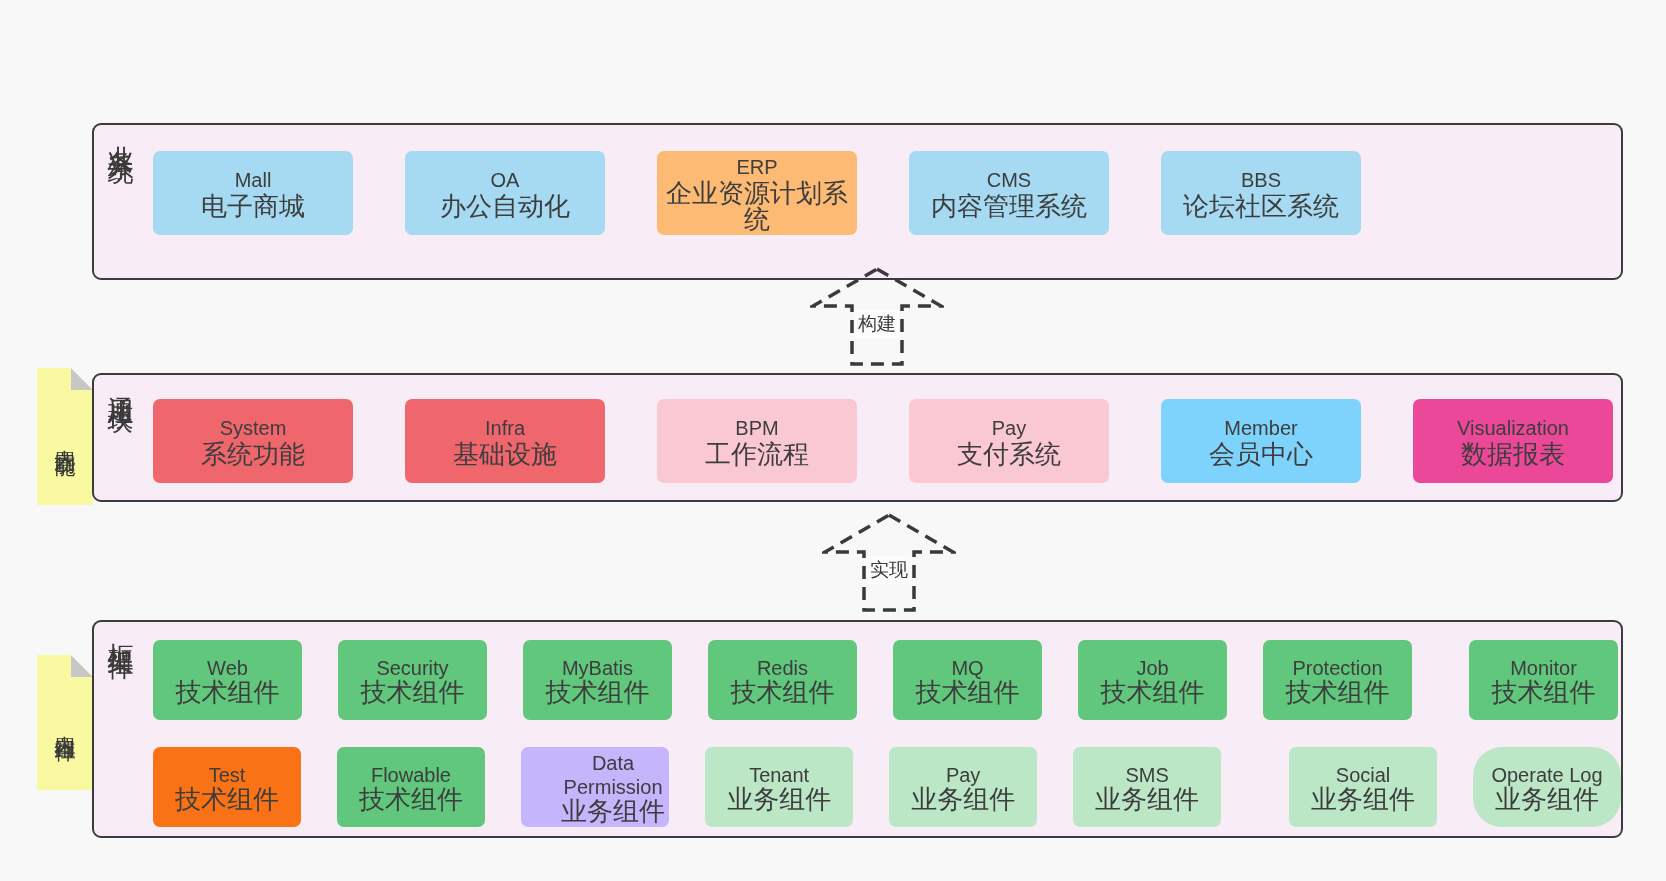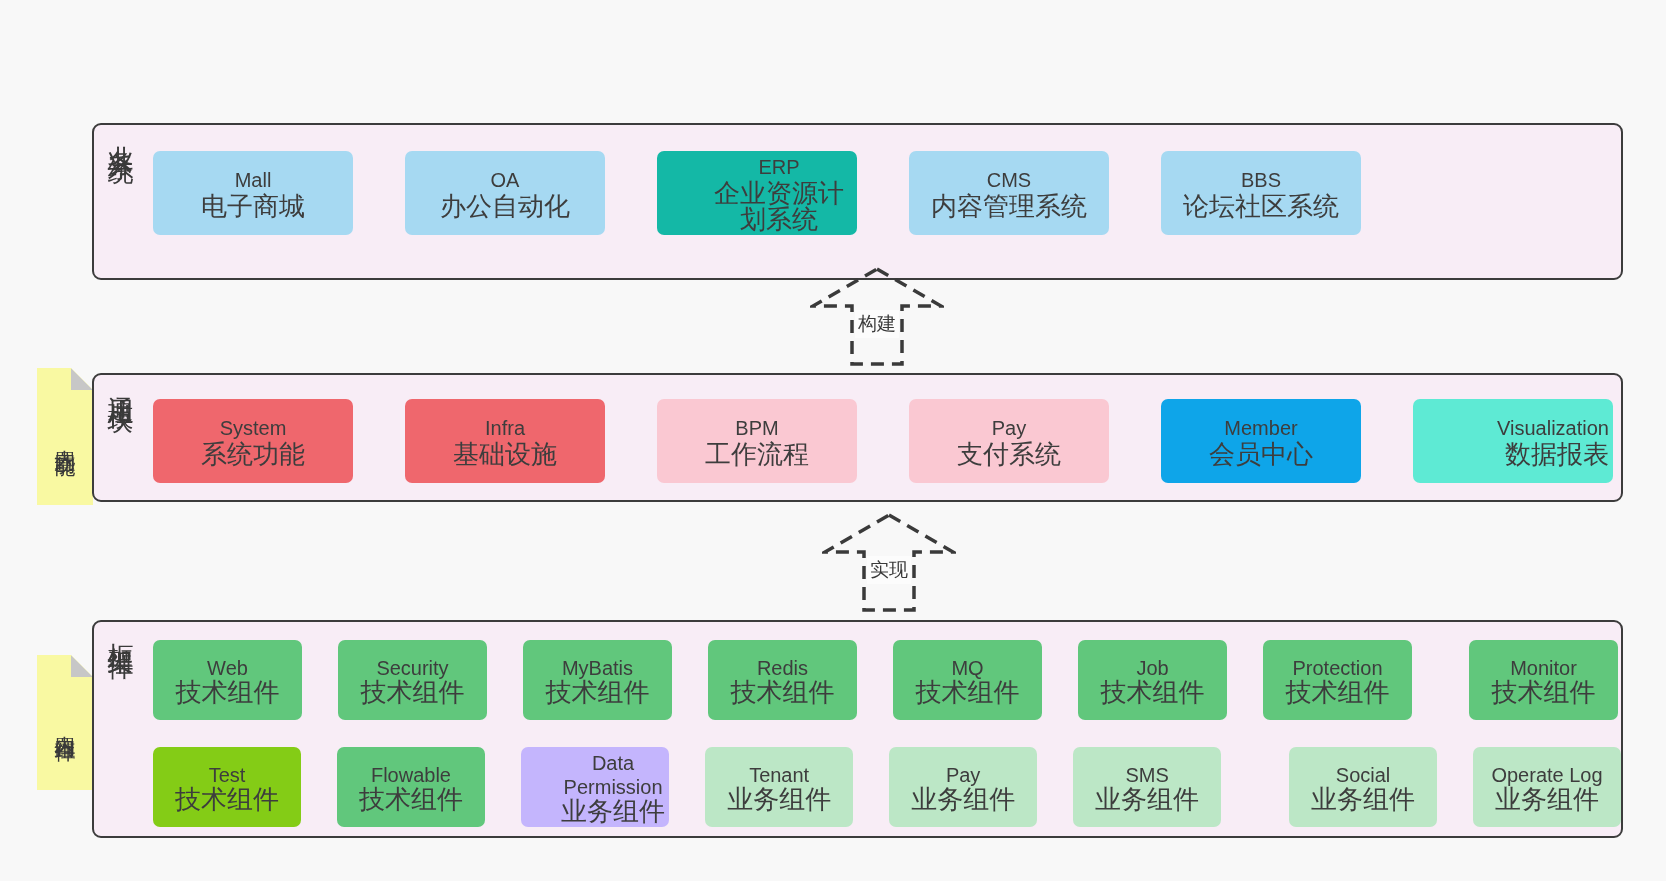--- a/index.html
+++ b/index.html
@@ -63,21 +63,21 @@
     <div class="band-label">业务系统</div>
     <div class="boxrow">
         <div class="box" style="background: rgb(166, 217, 242);">
           <div class="box-title">Mall</div>
           <div class="box-subtitle">电子商城</div>
         </div>
         <div class="box" style="background: rgb(166, 217, 242);">
           <div class="box-title">OA</div>
           <div class="box-subtitle">办公自动化</div>
         </div>
-        <div class="box" style="background: #14b8a6; padding-left: 48px;">
+        <div class="box" style="background: #fdba74;">
           <div class="box-title">ERP</div>
           <div class="box-subtitle">企业资源计划系统</div>
         </div>
         <div class="box" style="background: rgb(166, 217, 242);">
           <div class="box-title">CMS</div>
           <div class="box-subtitle">内容管理系统</div>
         </div>
         <div class="box" style="background: rgb(166, 217, 242);">
           <div class="box-title">BBS</div>
           <div class="box-subtitle">论坛社区系统</div>
@@ -108,25 +108,25 @@
           <div class="box-subtitle">基础设施</div>
         </div>
         <div class="box" style="background: rgb(250, 200, 210);">
           <div class="box-title">BPM</div>
           <div class="box-subtitle">工作流程</div>
         </div>
         <div class="box" style="background: rgb(250, 200, 210);">
           <div class="box-title">Pay</div>
           <div class="box-subtitle">支付系统</div>
         </div>
-        <div class="box" style="background: #0ea5e9;">
+        <div class="box" style="background: #7dd3fc;">
           <div class="box-title">Member</div>
           <div class="box-subtitle">会员中心</div>
         </div>
-        <div class="box" style="background: #5eead4; align-items: flex-end;">
+        <div class="box" style="background: #ec4899;">
           <div class="box-title">Visualization</div>
           <div class="box-subtitle">数据报表</div>
         </div>
       </div>
   </div>
 
   <div class="arrow" id="arrow-implement">
     <svg viewBox="0 0 134 102">
       <polygon points="67,3 131,40 92,40 92,98 42,98 42,40 3,40" fill="none" stroke="#3a3a3a" stroke-width="3.5" stroke-dasharray="13 8"></polygon>
     </svg>
@@ -167,21 +167,21 @@
         <div class="box" style="background: rgb(97, 199, 124);">
           <div class="box-title">Protection</div>
           <div class="box-subtitle">技术组件</div>
         </div>
         <div class="box" style="background: rgb(97, 199, 124); margin-left: 21px;">
           <div class="box-title">Monitor</div>
           <div class="box-subtitle">技术组件</div>
         </div>
       </div>
     <div class="boxrow r2">
-        <div class="box" style="background: #84cc16;">
+        <div class="box" style="background: #f97316;">
           <div class="box-title">Test</div>
           <div class="box-subtitle">技术组件</div>
         </div>
         <div class="box" style="background: rgb(97, 199, 124);">
           <div class="box-title">Flowable</div>
           <div class="box-subtitle">技术组件</div>
         </div>
         <div class="box" style="background: #c4b5fd; padding-left: 40px;">
           <div class="box-title">Data Permission</div>
           <div class="box-subtitle">业务组件</div>
@@ -195,20 +195,20 @@
           <div class="box-subtitle">业务组件</div>
         </div>
         <div class="box" style="background: rgb(188, 231, 198);">
           <div class="box-title">SMS</div>
           <div class="box-subtitle">业务组件</div>
         </div>
         <div class="box" style="background: rgb(188, 231, 198); margin-left: 32px;">
           <div class="box-title">Social</div>
           <div class="box-subtitle">业务组件</div>
         </div>
-        <div class="box" style="background: rgb(188, 231, 198);">
+        <div class="box" style="background: rgb(188, 231, 198); border-radius: 29px;">
           <div class="box-title">Operate Log</div>
           <div class="box-subtitle">业务组件</div>
         </div>
       </div>
   </div>
 
 </div>
 
 </body></html>

